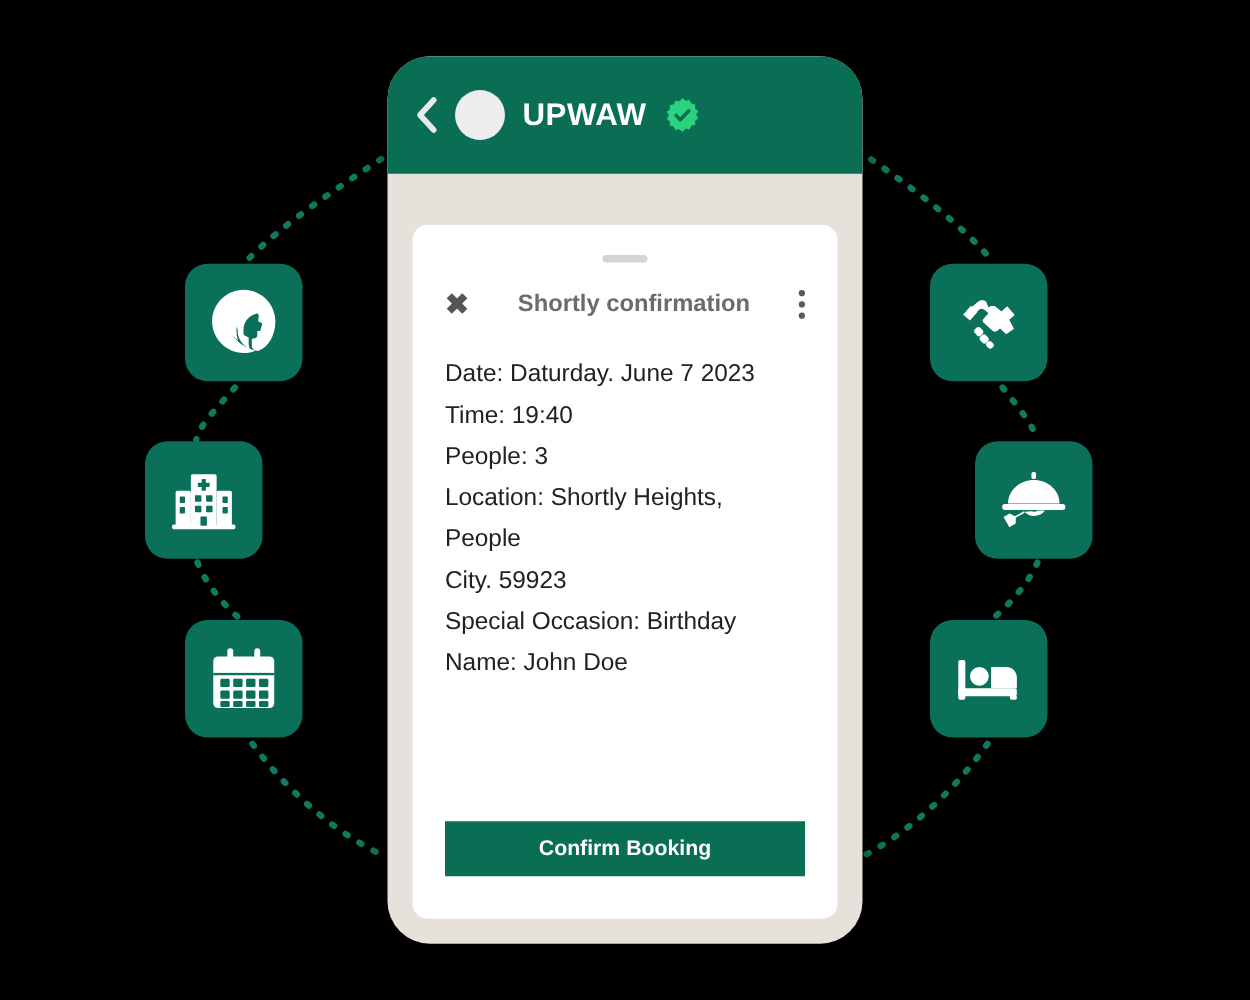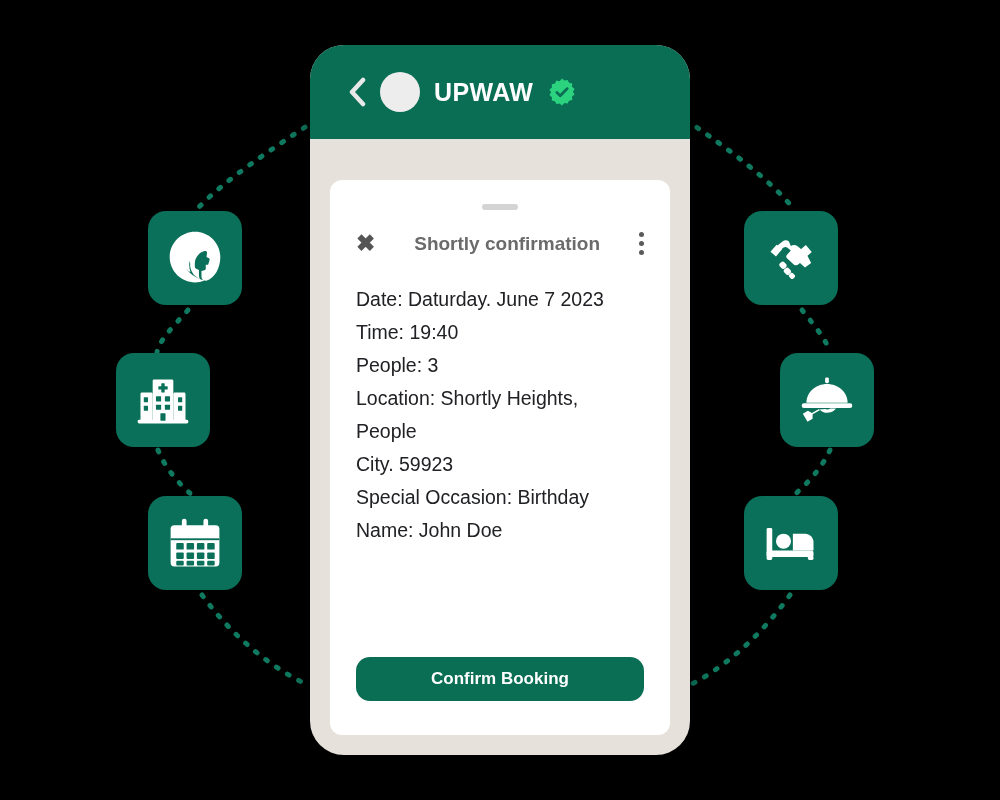--- a/index.html
+++ b/index.html
@@ -37,21 +37,21 @@
     width:380px; height:710px;
     background:#E6E1DB;
     border-radius:34px;
     box-shadow:0 6px 26px rgba(0,0,0,.45);
     overflow:hidden;
   }
   #phone-header {
     height:94px;
     background:#0A6E55;
     display:flex; align-items:center;
-    padding:0 38px;
+    padding:0 22px;
     gap:14px;
   }
   #back-arrow { width:18px; height:30px; flex:0 0 auto; }
   #avatar {
     width:40px; height:40px; border-radius:50%;
     background:#EDEDED; flex:0 0 auto;
   }
   #brand {
     color:#FFFFFF; font-size:25px; font-weight:bold;
     letter-spacing:.4px; white-space:nowrap;
@@ -95,21 +95,21 @@
   }
   .detail-line {
     font-size:19.5px; color:#202124;
     line-height:33px;
   }
 
   #confirm-wrap { padding:0 26px 34px 26px; }
   #confirm-btn {
     width:100%; height:44px;
     background:#0A6E55; color:#FFFFFF;
-    border:none; border-radius:14px;
+    border:none; border-radius:0;
     font-family:"Liberation Sans", sans-serif;
     font-size:17px; font-weight:bold;
     cursor:pointer;
   }
 </style>
 </head>
 <body>
 
 <div id="stage">
 

